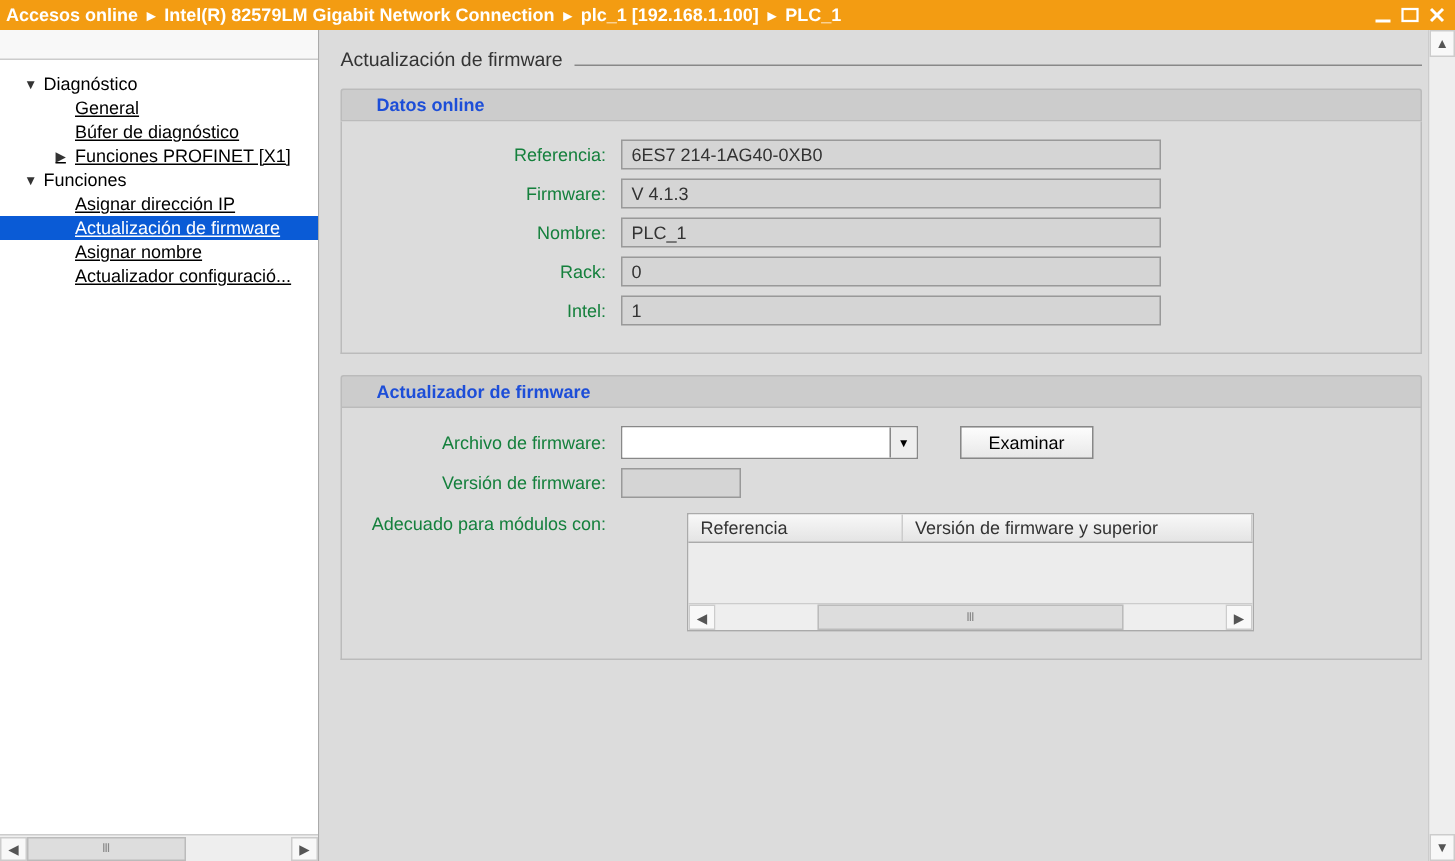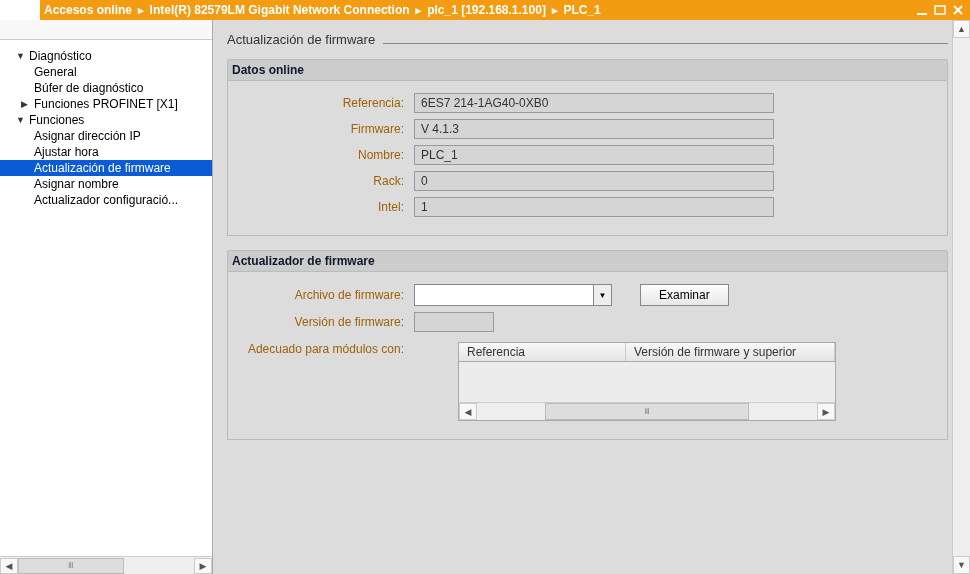--- a/index.html
+++ b/index.html
@@ -1,39 +1,39 @@
 <!DOCTYPE html>
 <html><head>
   <meta charset="utf-8">
   <style>
     * { margin: 0; padding: 0; box-sizing: border-box; font-family: "Segoe UI", Tahoma, Arial, sans-serif; font-size: 12px; }
     body { width: 970px; height: 574px; background: #fff; overflow: hidden; }
     
     .title-bar {
       height: 20px; background: #f39c12; color: #fff; display: flex; align-items: center;
-      padding: 0 4px; font-weight: bold; margin-left: 40px;
+      padding: 0 4px; font-weight: bold;
     }
     .title-bar .crumbs { display: flex; align-items: center; gap: 6px; flex: 1; }
     .title-bar .sep { color: #fff; font-size: 11px; }
     .title-controls { display: flex; gap: 2px; }
     .title-controls .tc { width: 16px; height: 14px; display: flex; align-items: center; justify-content: center; cursor: pointer; }
     .title-controls svg { display: block; }
     
     .main-wrap { display: flex; height: 554px; }
     
     .sidebar {
       width: 213px; border-right: 1px solid #aaa; background: #fff; display: flex; flex-direction: column;
     }
     .sidebar-top { height: 20px; border-bottom: 1px solid #ccc; background: #f8f8f8; }
     .tree { flex: 1; padding-top: 8px; overflow: auto; }
     .tree-item {
       padding: 1px 4px 1px 16px; cursor: pointer; white-space: nowrap;
       display: flex; align-items: center; gap: 3px;
     }
-    .tree-item.l2 { padding-left: 34px; }
+    .tree-item.l2 { padding-left: 50px; text-decoration: underline; }
     .tree-item .arrow { width: 10px; display: inline-block; font-size: 9px; color: #333; }
     .tree-item.selected { background: #0a5bd6; color: #fff; }
     .sidebar-scroll {
       height: 18px; border-top: 1px solid #ccc; display: flex; align-items: center;
       background: #f0f0f0;
     }
     .sidebar-scroll .sb-btn { width: 18px; height: 16px; border: 1px solid #ccc; background: #f8f8f8; display: flex; align-items: center; justify-content: center; font-size: 9px; color: #555; cursor: pointer; }
     .sidebar-scroll .sb-track { flex: 1; background: #eee; height: 16px; position: relative; }
     .sidebar-scroll .sb-thumb { position: absolute; left: 0; width: 60%; height: 100%; background: #ddd; border: 1px solid #bbb; display:flex; align-items:center; justify-content:center; font-size:8px; color:#888;}
     
@@ -49,50 +49,50 @@
       font-size: 13px; color: #333; margin-bottom: 2px; padding-bottom: 0;
     }
     .heading-row { display:flex; align-items: baseline; gap:8px; margin-bottom:10px;}
     .heading-row .st { white-space:nowrap; }
     .heading-row .line { flex:1; border-bottom:1px solid #888; height:0; margin-bottom:3px;}
     
     .panel {
       background: #DCDCDC; border: none; margin-bottom: 14px;
     }
     .panel-header {
-      font-weight: bold; color: #0f172a; background: #CCCCCC; border:1px solid #bbb;
-      padding: 3px 4px; border-radius: 2px 2px 0 0;
+      font-weight: bold; color: #1d4ed8; background: #CCCCCC; border:1px solid #bbb;
+      padding: 3px 23px; border-radius: 2px 2px 0 0;
     }
     .panel-body {
       padding: 12px 16px; background: #DCDCDC; border:1px solid #bbb; border-top:none;
     }
     
     .form-row { display: flex; align-items: center; margin-bottom: 6px; }
-    .form-row label { width: 170px; text-align: right; padding-right: 10px; color: #a16207; }
+    .form-row label { width: 170px; text-align: right; padding-right: 10px; color: #15803d; }
     .form-row .ro-field {
       width: 360px; height: 20px; border: 1px solid #999; background: #d5d5d5;
       padding: 2px 6px; color: #333;
     }
     .form-row .combo {
       width: 198px; height: 22px; border: 1px solid #888; background: #fff; display:flex;
     }
     .form-row .combo .cinput{ flex:1; border:none; outline:none; padding:0 4px;}
     .form-row .combo .cbtn{ width:18px; border-left:1px solid #888; background:#eee; display:flex; align-items:center; justify-content:center; font-size:8px; cursor:pointer;}
     .btn {
       height: 22px; padding: 0 18px; border: 1px solid #888; background: linear-gradient(#fdfdfd,#e8e8e8);
       cursor: pointer; margin-left: 28px;
     }
     .small-ro { width: 80px; height:20px; border:1px solid #999; background:#d5d5d5; }
     
     .grid {
       border: 1px solid #aaa; background: #f4f4f4; margin-top:4px;
     }
     .grid-header { display:flex; background: linear-gradient(#f8f8f8,#e4e4e4); border-bottom:1px solid #aaa;}
     .grid-header .gh { padding:2px 8px; border-right:1px solid #ccc; color:#333;}
-    .gh1{ width:167px;} .gh2{ flex:1;}
+    .gh1{ width:143px;} .gh2{ flex:1;}
     .grid-body { height: 40px; background:#ececec; }
     .grid-scroll { height:18px; border-top:1px solid #ccc; display:flex; background:#eee;}
     .grid-scroll .gb{ width:18px; border:1px solid #ccc; background:#f8f8f8; display:flex; align-items:center; justify-content:center; font-size:9px; color:#555; cursor:pointer;}
     .grid-scroll .gt{ flex:1; background:#eee; position:relative;}
     .grid-scroll .gthumb{ position:absolute; left:20%; width:60%; height:100%; background:#ddd; border:1px solid #bbb; display:flex; align-items:center; justify-content:center; font-size:8px; color:#888;}
   </style>
 </head>
 <body>
 
 <div class="title-bar">
@@ -142,23 +142,20 @@
       <div class="tree-item l2">
         <span class="arrow" style="margin-left:-13px;">▶</span>
         <span>Funciones PROFINET [X1]</span>
       </div>
       <div class="tree-item">
         <span class="arrow">▼</span>
         <span>Funciones</span>
       </div>
       <div class="tree-item l2">
           <span>Asignar dirección IP</span>
-        </div>
-      <div class="tree-item l2">
-          <span>Ajustar hora</span>
         </div>
       <div class="tree-item l2 selected">
           <span>Actualización de firmware</span>
         </div>
       <div class="tree-item l2">
           <span>Asignar nombre</span>
         </div>
       <div class="tree-item l2">
           <span>Actualizador configuració...</span>
         </div>

